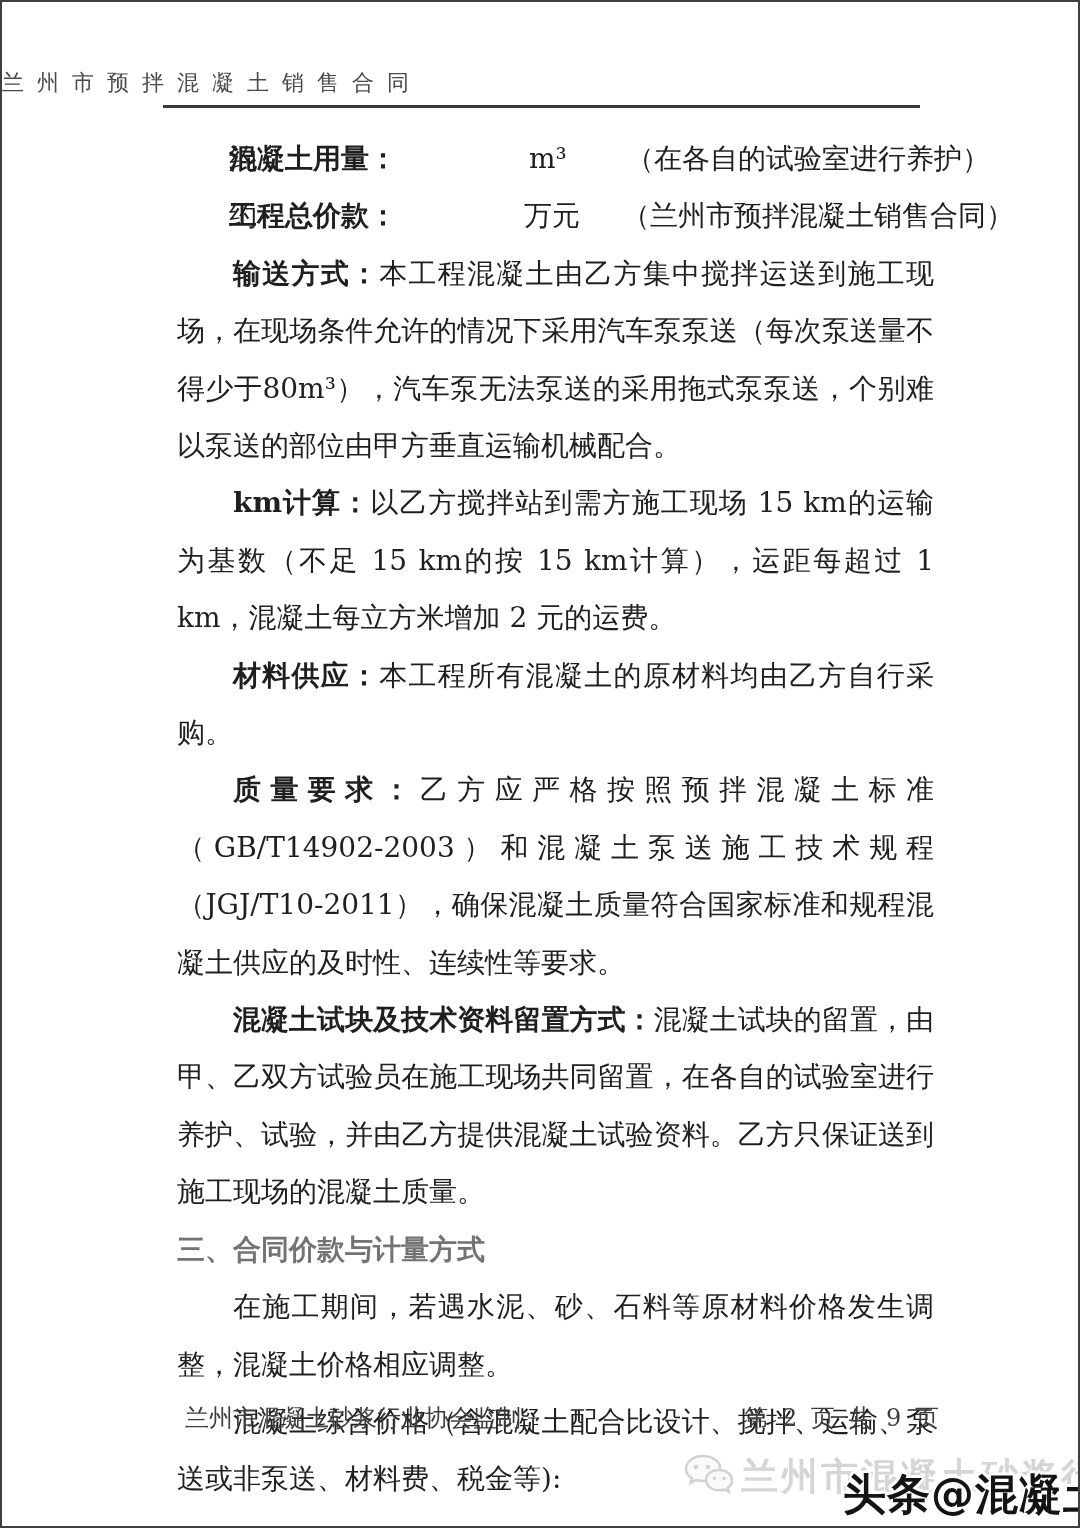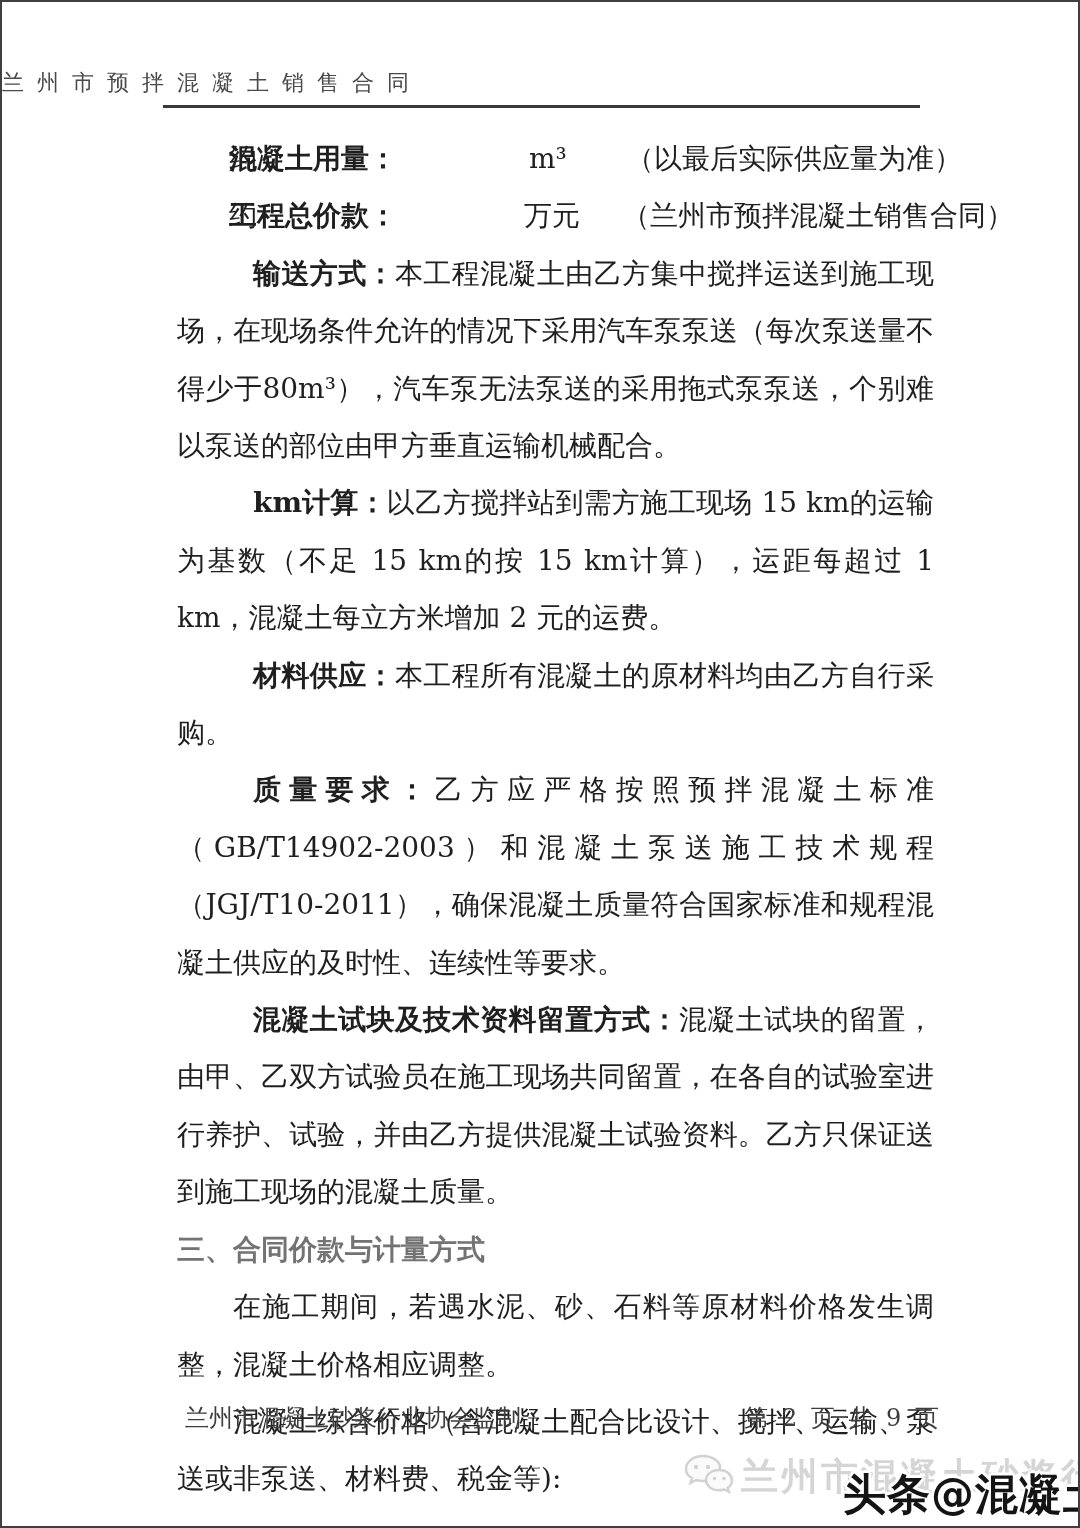--- a/index.html
+++ b/index.html
@@ -26,21 +26,21 @@
   }
   .content{
     position:absolute;top:128px;left:175px;width:757px;
     font-size:28px;line-height:57.4px;
     text-align:justify;
   }
   .field-row{position:relative;height:57.4px;}
   .field-row span,.field-row b{position:absolute;top:0;white-space:nowrap;}
   .f-label{font-weight:bold;}
   .body-p{margin:0;text-indent:2em;}
-  .p-label{font-weight:bold;margin-left:20px;}
+  .p-label{font-weight:bold;}
   .section-heading{
     margin:0;
     font-family:"DejaVu Sans","Liberation Sans",sans-serif;
     font-size:28px;font-weight:bold;line-height:57.4px;
     color:#737373;text-align:left;
   }
   .footer{
     position:absolute;top:1400px;left:163px;width:757px;
     display:flex;justify-content:space-between;align-items:baseline;
     font-size:24px;color:#3d3d3d;margin-left:20px;
@@ -72,21 +72,21 @@
   <div class="title-rule"></div>
 
   <div class="content">
 
     <div class="field-row">
       <span style="left:52px">
           <b class="f-label">混凝土用量：</b>
           <span>约</span>
         </span>
       <span style="left:352px">m³</span>
-      <span style="left:449px">（以最后实际供应量为准）</span>
+      <span style="left:449px">（在各自的试验室进行养护）</span>
     </div>
 
     <div class="field-row">
       <span style="left:52px">
           <b class="f-label">工程总价款：</b>
           <span>约</span>
         </span>
       <span style="left:347px">万元</span>
       <span style="left:445px">（兰州市预拌混凝土销售合同）</span>
     </div>

